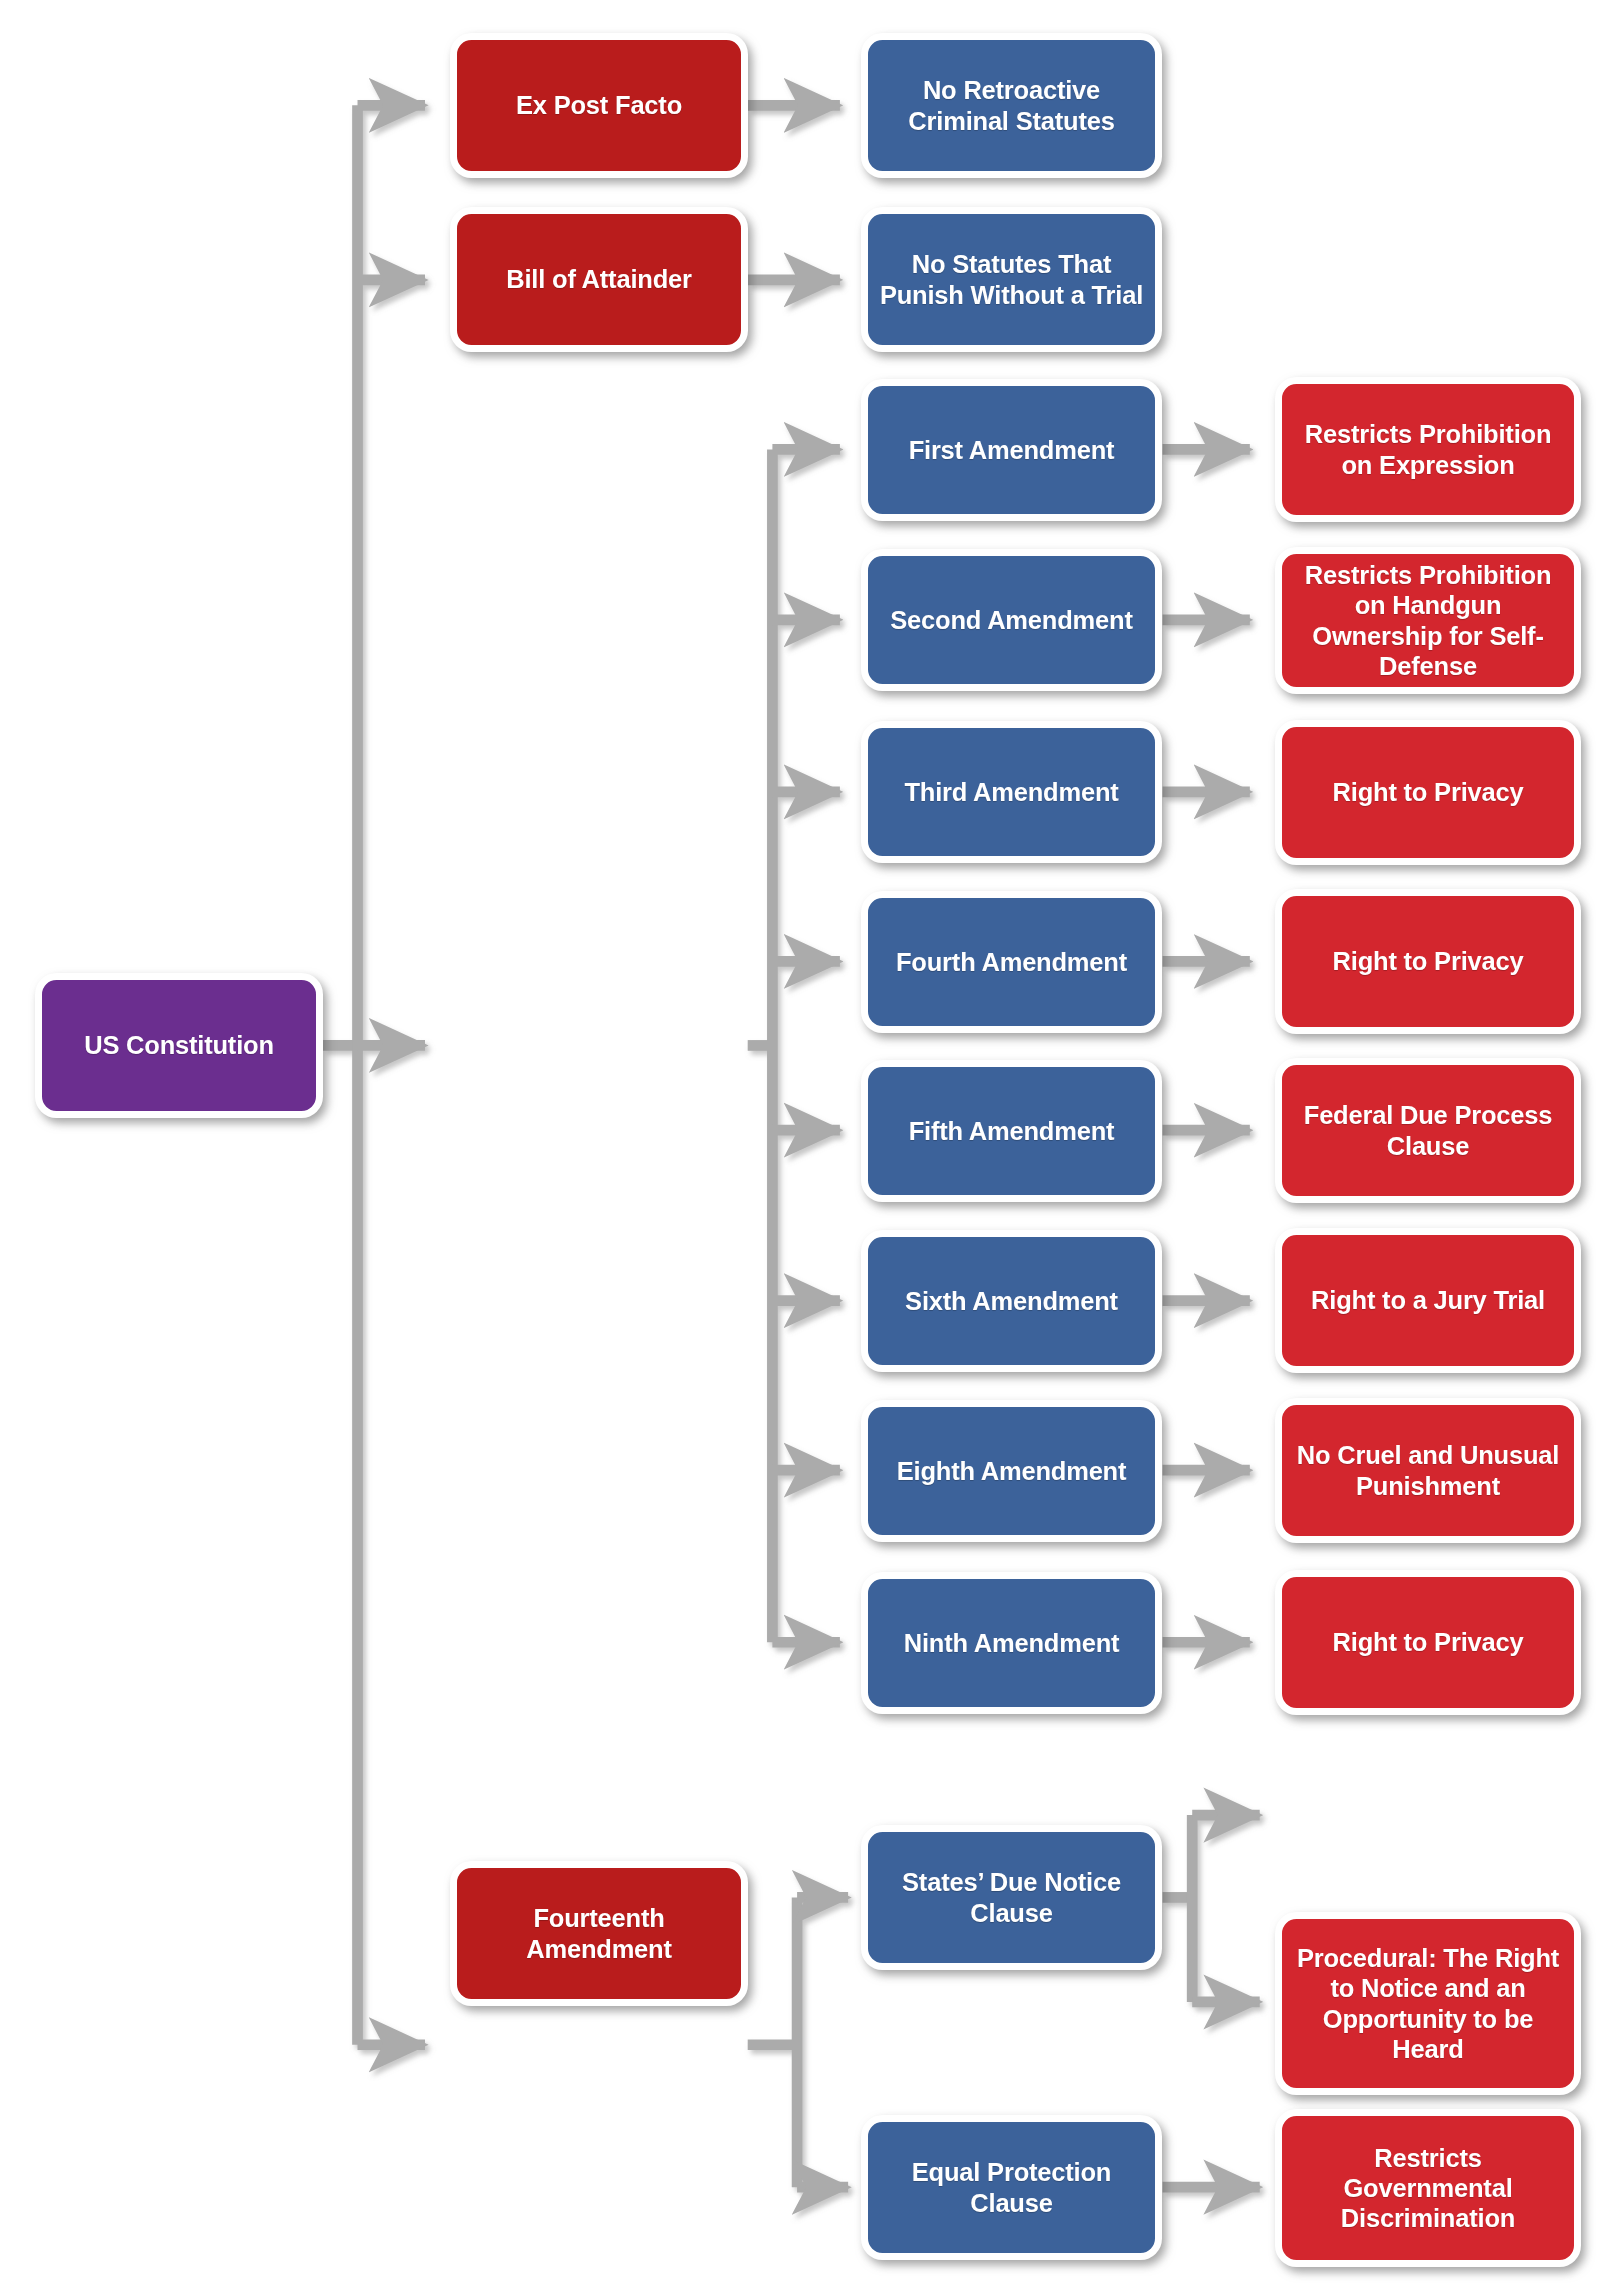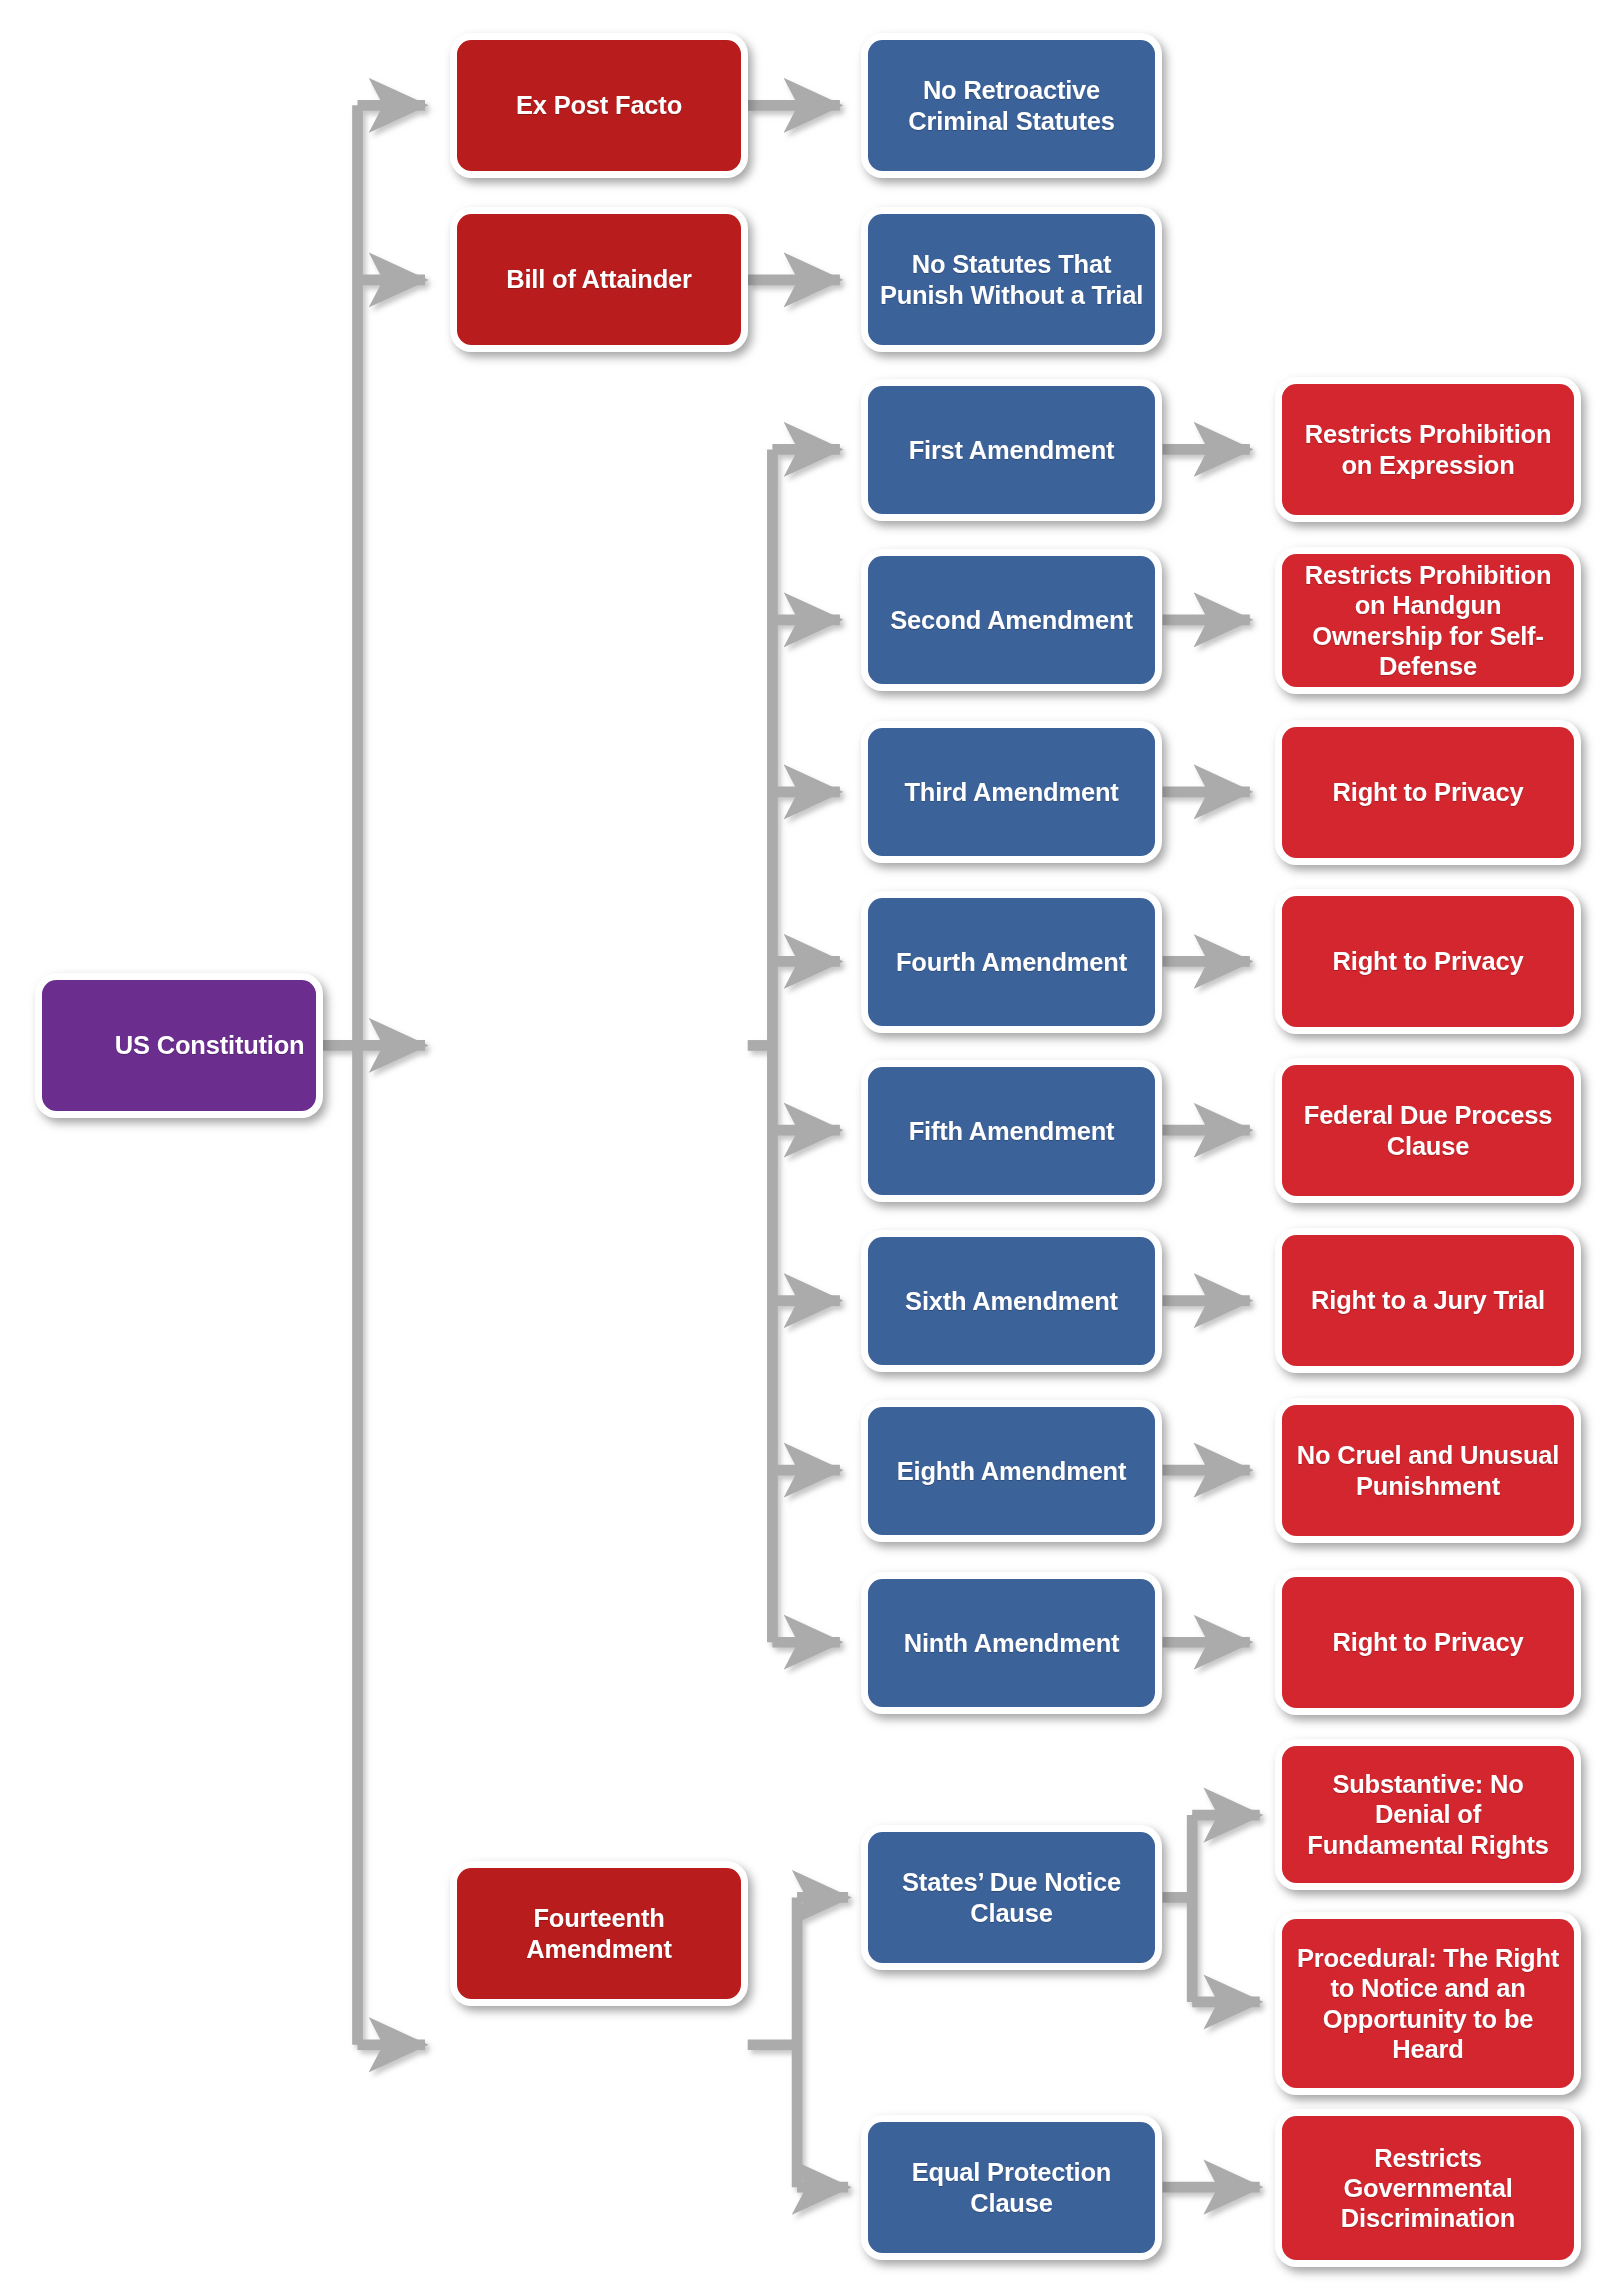--- a/index.html
+++ b/index.html
@@ -118,21 +118,21 @@
 
       <path d="M 1412 2305 L 1448 2305"></path>
       <path d="M 1448 2205 L 1448 2432"></path>
       <path d="M 1448 2205 L 1530 2205" marker-end="url(#arrow)"></path>
       <path d="M 1448 2432 L 1530 2432" marker-end="url(#arrow)"></path>
 
       <path d="M 1412 2657 L 1530 2657" marker-end="url(#arrow)"></path>
     </g>
   </svg>
 
-  <div class="node c-purple" style="left:35px; top:973px; width:288px; height:145px; font-size:25.5px;text-align:right;">
+  <div class="node c-purple" style="left:35px; top:973px; width:288px; height:145px; font-size:25.5px;">
     <span class="lbl">US Constitution</span>
   </div>
 
   <div class="node c-orange" style="left:450px; top:33px; width:298px; height:145px; font-size:25.5px;">
     <span class="lbl">Ex Post Facto</span>
   </div>
 
   <div class="node c-orange" style="left:450px; top:207px; width:298px; height:145px; font-size:25.5px;">
     <span class="lbl">Bill of Attainder</span>
   </div>
@@ -215,23 +215,20 @@
   </div>
 
   <div class="node c-red" style="left:1275px; top:1398px; width:306px; height:145px; font-size:25.5px;">
     <span class="lbl">No Cruel and Unusual Punishment</span>
   </div>
 
   <div class="node c-red" style="left:1275px; top:1570px; width:306px; height:145px; font-size:25.5px;">
     <span class="lbl">Right to Privacy</span>
   </div>
 
-  <div class="node c-red" style="left:1275px; top:1739px; width:306px; height:151px; font-size:25.5px;">
-    <span class="lbl">Substantive: No Denial of Fundamental Rights</span>
-  </div>
 
   <div class="node c-red" style="left:1275px; top:1912px; width:306px; height:183px; font-size:25.5px;">
     <span class="lbl">Procedural: The Right to Notice and an Opportunity to be Heard</span>
   </div>
 
   <div class="node c-red" style="left:1275px; top:2109px; width:306px; height:158px; font-size:25.5px;">
     <span class="lbl">Restricts Governmental Discrimination</span>
   </div>
 
 </div>

